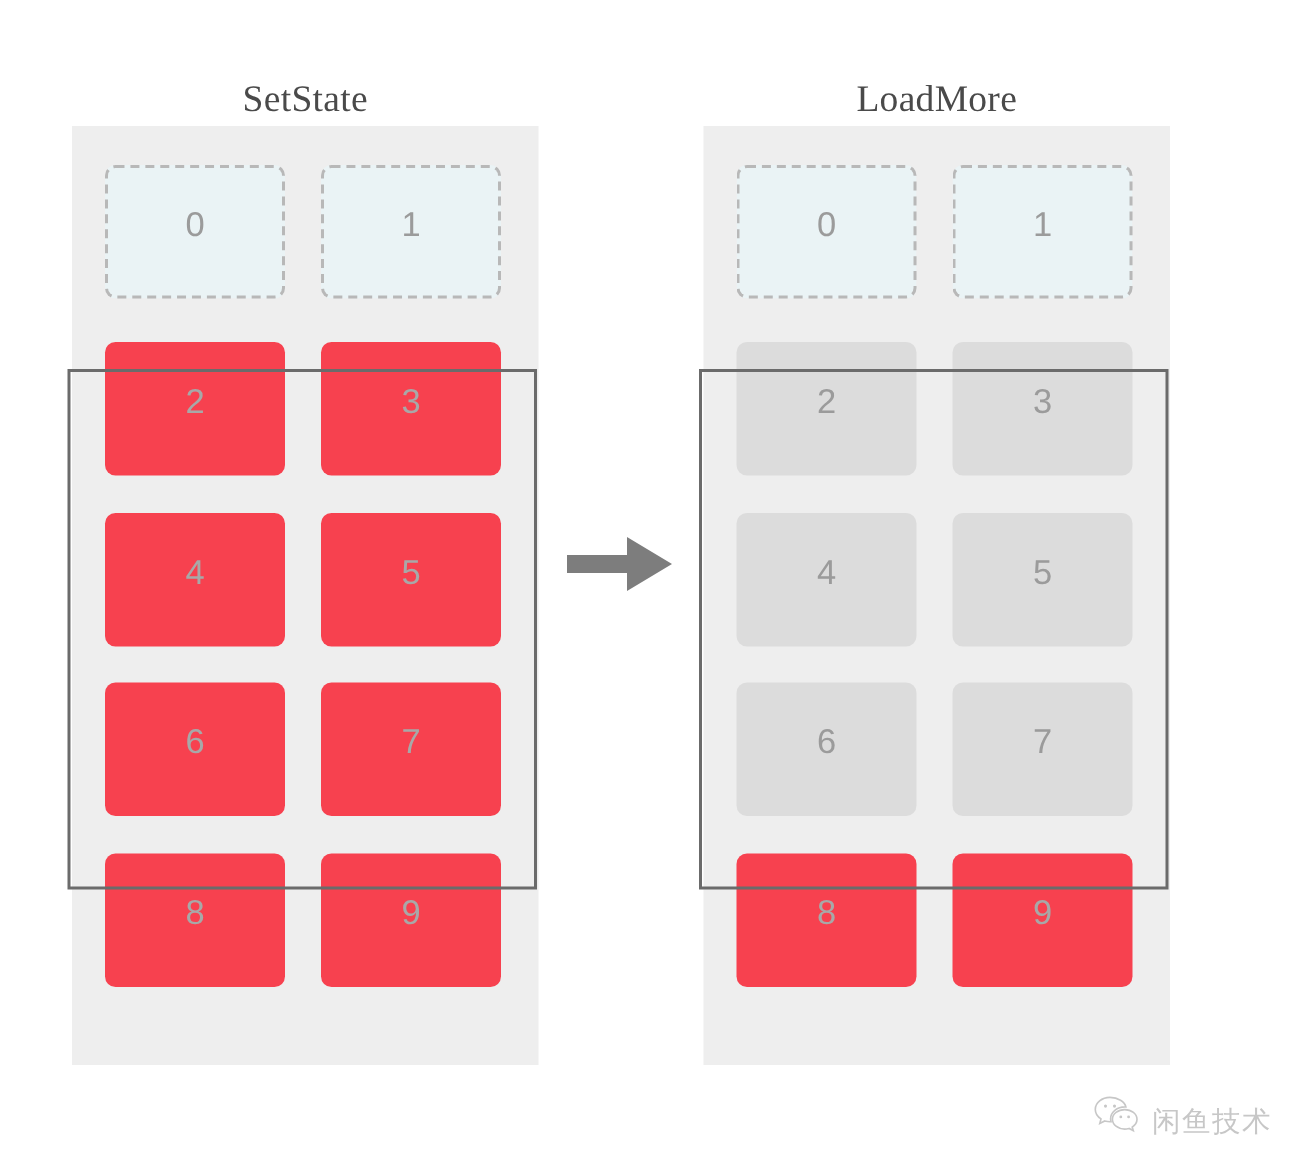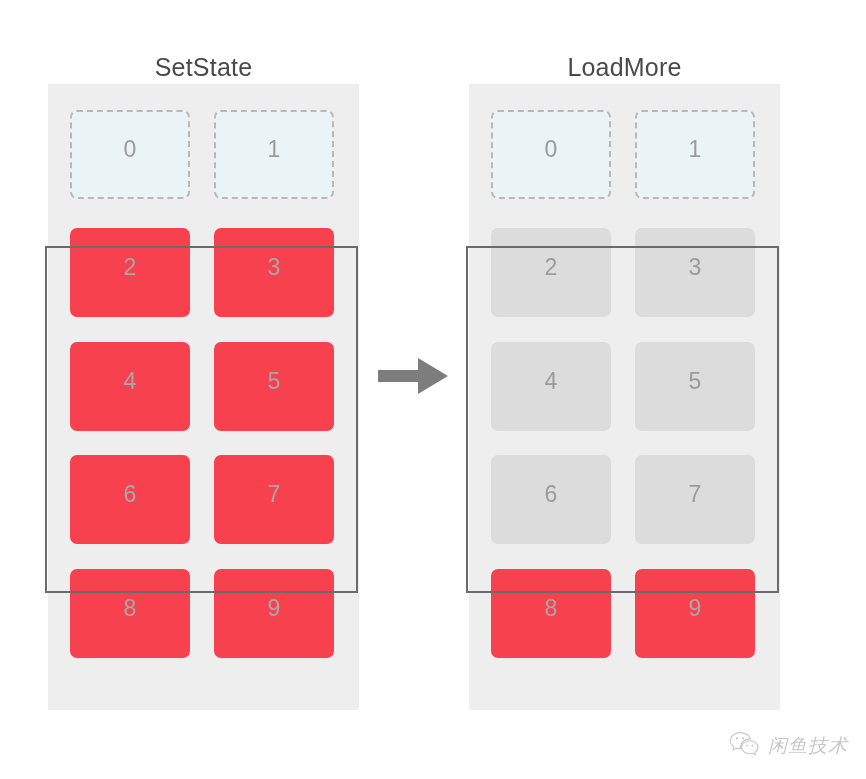--- a/index.html
+++ b/index.html
@@ -33,20 +33,21 @@
     position: absolute;
     top: 0;
     left: 0;
     width: 311px;
     text-align: center;
     font-size: 25px;
     line-height: 30px;
     color: #4a4a4a;
     letter-spacing: 0.2px;
     white-space: nowrap;
+    font-family: Liberation Serif, serif;
   }
 
   .panel-body {
     position: absolute;
     top: 32px;
     left: 0;
     width: 311px;
     height: 626px;
     background: #eeeeee;
   }
@@ -118,24 +119,23 @@
     width: 72px;
     height: 40px;
   }
 
   
   .watermark {
     position: absolute;
     right: 18px;
     bottom: 18px;
     display: flex;
-    align-items: center;
+    align-items: flex-end;
     gap: 9px;
     opacity: 0.55;
-    font-style: italic;
   }
   .watermark .wm-text {
     font-size: 19px;
     color: #9a9a9a;
     letter-spacing: 1px;
     font-family: "DejaVu Sans", "Liberation Sans", sans-serif;
   }
   .watermark .wm-icon { display: block; }
 </style>
 </head>

